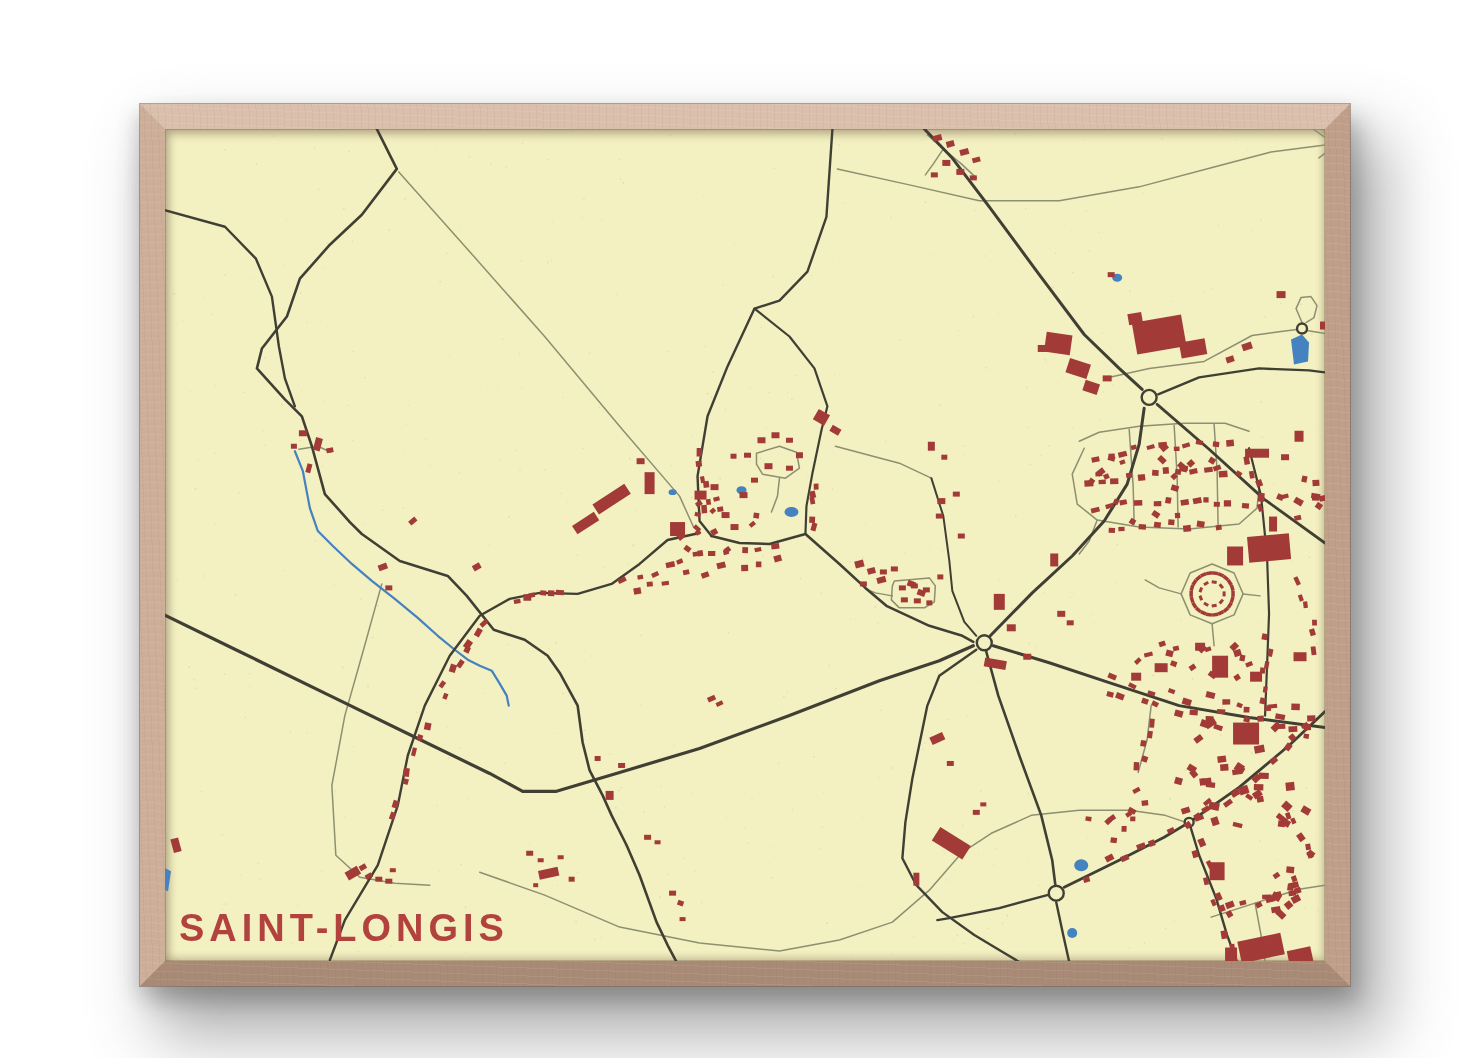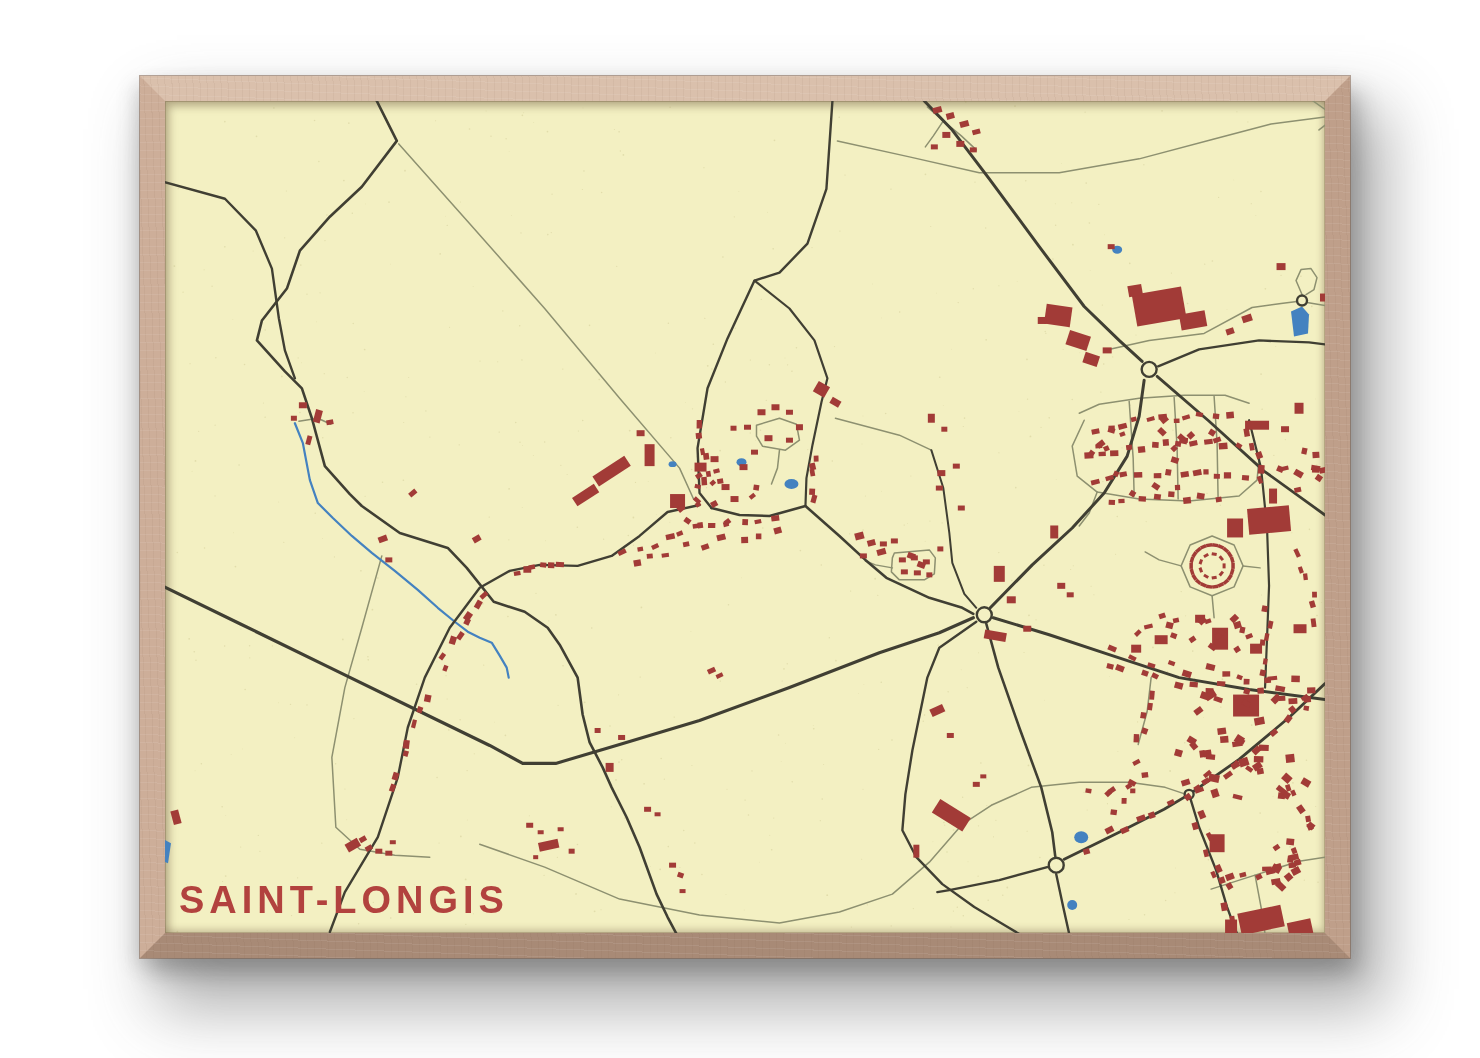--- a/index.html
+++ b/index.html
@@ -1,19 +1,19 @@
 <!DOCTYPE html>
 <html style="--map-bg: #f3f0c2;"><head>
 <meta charset="utf-8">
 <style>
   html,body{margin:0;padding:0;}
   body{width:1480px;height:1058px;overflow:hidden;font-family:"Liberation Sans","DejaVu Sans",sans-serif;}
   .scene{position:relative;width:1480px;height:1058px;background:#ffffff;}
   .frame{
-    position:absolute;left:140px;top:76px;width:1210px;height:882px;
+    position:absolute;left:140px;top:104px;width:1210px;height:882px;
     box-sizing:border-box;
     border:25px solid;
     border-color:var(--f-top,#dac0ac) var(--f-right,#bf9f8a) var(--f-bottom,#a88a76) var(--f-left,#cdae99);
     box-shadow:
       0 0 0 1px rgba(125,95,75,.55),
       26px 42px 60px 10px rgba(75,75,75,.42),
       10px 16px 22px rgba(75,75,75,.32),
       -6px 8px 18px rgba(75,75,75,.16);
     background:transparent;
   }

